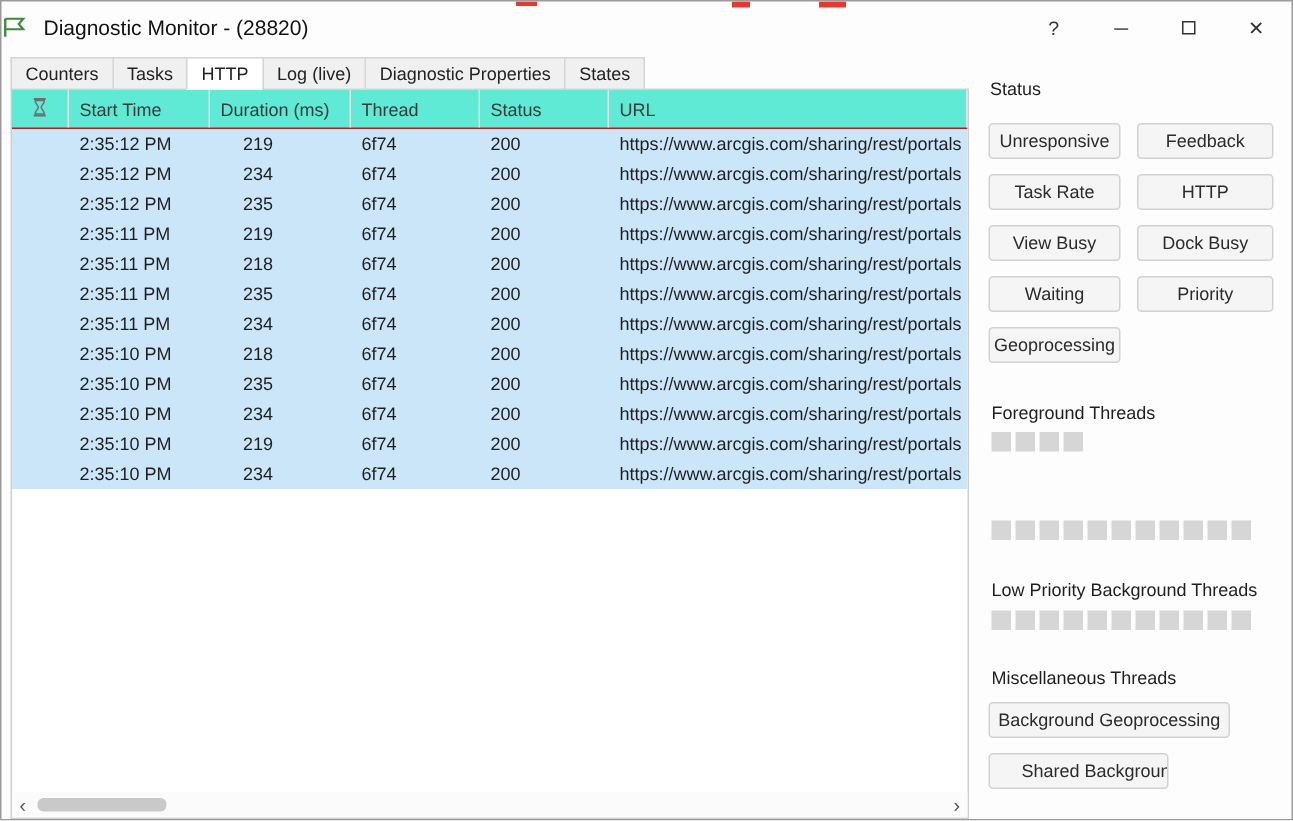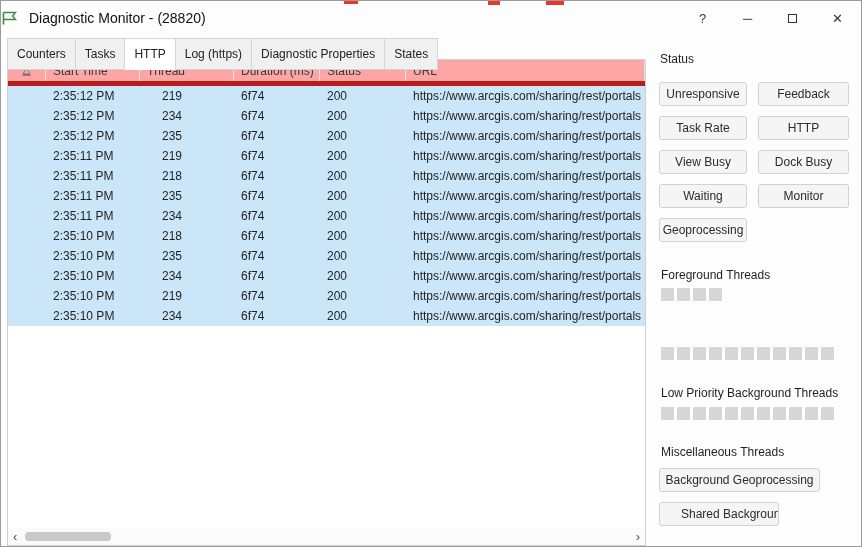--- a/index.html
+++ b/index.html
@@ -12,27 +12,27 @@
   
   .titlebar { position:absolute; left:0; top:0; right:0; height:34px; display:flex; align-items:center; }
   .app-icon { width:18px; height:16px; display:flex; align-items:center; }
   .title { font-size:14px; color:#111; margin-left:10px; white-space:nowrap; }
   .win-controls { position:absolute; right:1px; top:0; height:34px; display:flex; }
   .win-btn { width:45px; height:34px; display:flex; align-items:center; justify-content:center; font-size:13px; color:#333; cursor:default; }
   .max-box { width:9px; height:9px; border:1px solid #333; }
 
   
   .tabbar { position:absolute; left:6px; top:37px; display:flex; z-index:3; }
-  .tab { height:32px; padding:0 9px; font-size:12px; color:#222; background:#f0f0f0; border:1px solid #d4d4d4; border-right:none; display:flex; align-items:center; white-space:nowrap; margin-bottom:-1px; }
+  .tab { height:22px; padding:0 9px; font-size:12px; color:#222; background:#f0f0f0; border:1px solid #d4d4d4; border-right:none; display:flex; align-items:center; white-space:nowrap; margin-bottom:-1px; }
   .tab:last-child { border-right:1px solid #d4d4d4; }
   .tab.active { background:#fff; border-bottom:1px solid #fff; }
 
   
   .table-panel { position:absolute; left:6px; top:58px; width:639px; height:487px; border:1px solid #d0d0d0; background:#fff; overflow:hidden; }
-  .thead { display:grid; grid-template-columns:38px 94px 94px 86px 86px 1fr; height:26px; border-bottom:5px solid #b91c1c; background:#fca5a5; }
+  .thead { display:grid; grid-template-columns:38px 94px 94px 86px 86px 1fr; height:26px; border-bottom:1px solid #b91c1c; background:#5eead4; }
   .th { display:flex; align-items:center; padding-left:7px; font-size:12px; color:#3a3a3a; border-right:1px solid #e3e3e3; white-space:nowrap; overflow:hidden; }
   .th.icon-th { justify-content:center; padding-left:0; }
   .trow { display:grid; grid-template-columns:38px 94px 94px 86px 86px 1fr; height:20px; background:#cbe6f9; }
   .td { font-size:12px; color:#1f1f1f; padding-left:7px; display:flex; align-items:center; white-space:nowrap; overflow:hidden; }
   .td.duration { padding-left:22px; }
 
   
   .hscroll { position:absolute; left:0; right:0; bottom:0; height:17px; display:flex; align-items:center; justify-content:space-between; padding:0 5px; background:#fbfbfb; }
   .scroll-arrow { color:#555; font-size:13px; line-height:15px; }
   .scroll-thumb { position:absolute; left:17px; top:4px; width:86px; height:9px; background:#c9c9c9; border-radius:4px; }
@@ -75,39 +75,39 @@
       <div class="win-btn">
           <span>✕</span>
         </div>
     </div>
   </div>
 
   <div class="tabbar">
       <div class="tab">Counters</div>
       <div class="tab">Tasks</div>
       <div class="tab active">HTTP</div>
-      <div class="tab">Log (https)</div>
+      <div class="tab">Log (live)</div>
       <div class="tab">Diagnostic Properties</div>
       <div class="tab">States</div>
     </div>
 
   <div class="table-panel">
     <div class="thead">
       <div class="th icon-th">
         <span>
           <svg width="11" height="13" viewBox="0 0 11 13">
             <path d="M1.5 1h8M1.5 12h8" stroke="#6f6f6f" stroke-width="1.4" fill="none"></path>
             <path d="M2.5 2c0 2.6 2 3 2 4.5s-2 1.9-2 4.5h6c0-2.6-2-3-2-4.5s2-1.9 2-4.5z" fill="none" stroke="#6f6f6f" stroke-width="1"></path>
           </svg>
         </span>
       </div>
 
     <div class="th">Start Time</div>
+        <div class="th">Duration (ms)</div>
         <div class="th">Thread</div>
-        <div class="th">Duration (ms)</div>
         <div class="th">Status</div>
         <div class="th">URL</div>
       </div>
     <div>
         <div class="trow">
           <div class="td"></div>
           <div class="td start_time">2:35:12 PM</div>
           <div class="td duration">219</div>
           <div class="td thread">6f74</div>
           <div class="td status">200</div>
@@ -211,21 +211,21 @@
 
   <div class="section-label" style="left:659px;top:51px;">Status</div>
   <div class="status-grid">
       <div class="btn">Unresponsive</div>
       <div class="btn">Feedback</div>
       <div class="btn">Task Rate</div>
       <div class="btn">HTTP</div>
       <div class="btn">View Busy</div>
       <div class="btn">Dock Busy</div>
       <div class="btn">Waiting</div>
-      <div class="btn">Monitor</div>
+      <div class="btn">Priority</div>
       <div class="btn">Geoprocessing</div>
     </div>
 
   <div class="section-label" style="left:660px;top:267px;">Foreground Threads</div>
   <div class="squares" style="left:660px;top:287px;">
       <div class="square"></div>
       <div class="square"></div>
       <div class="square"></div>
       <div class="square"></div>
     </div>

